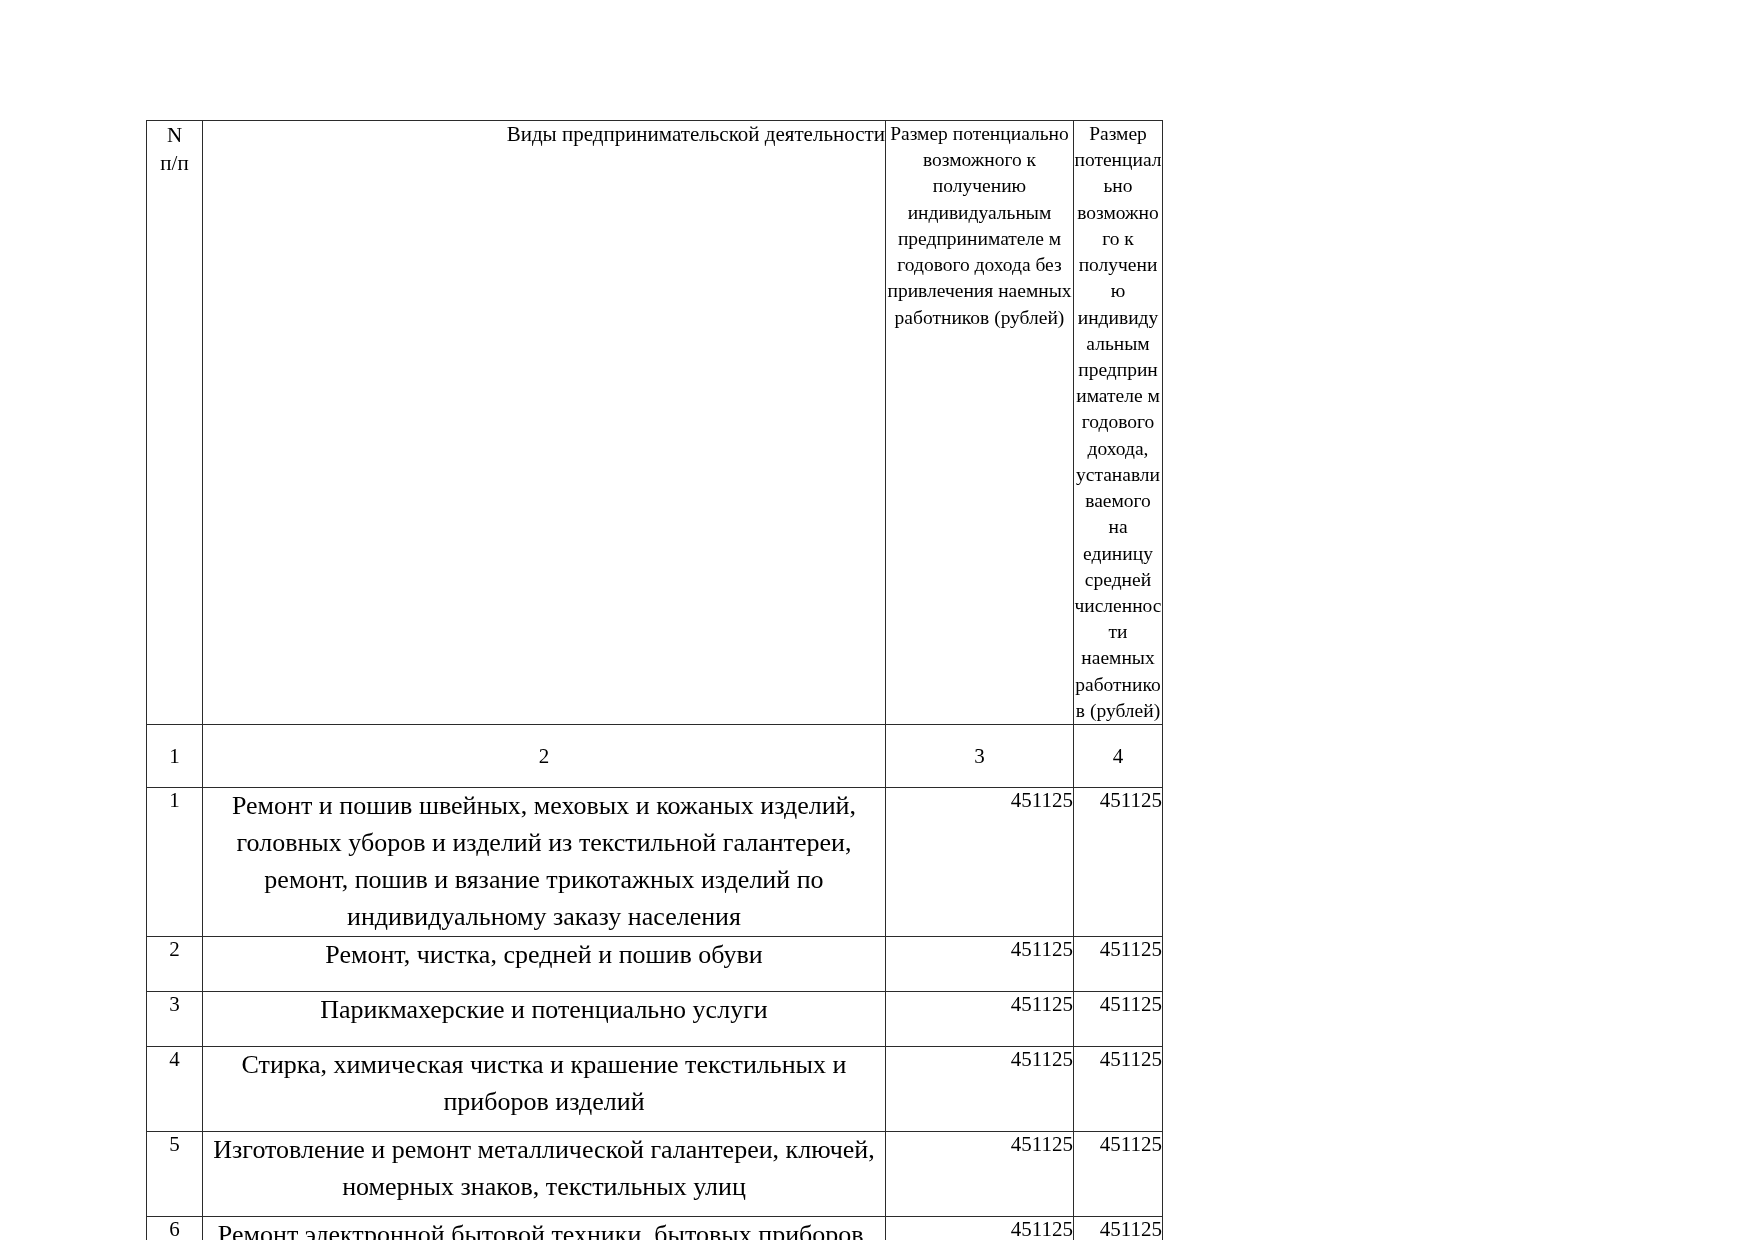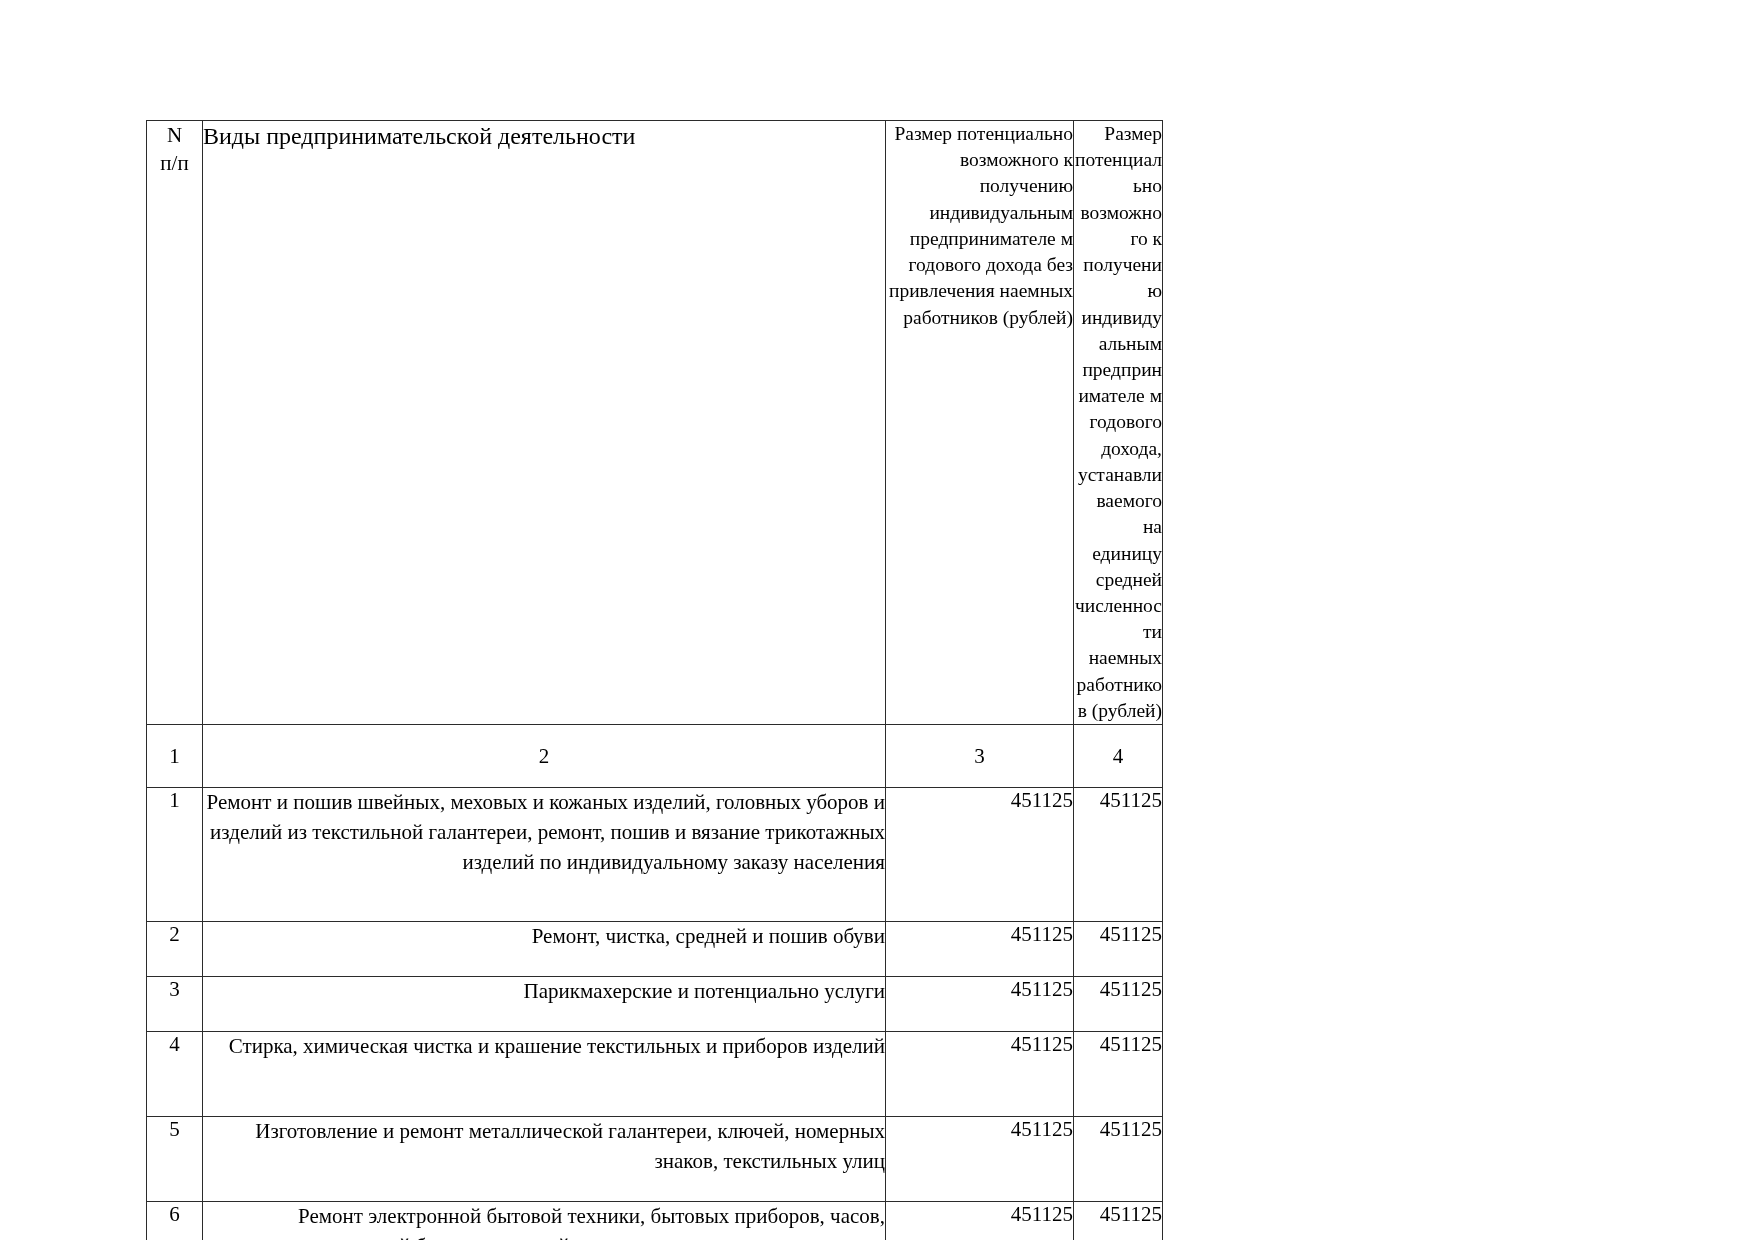--- a/index.html
+++ b/index.html
@@ -53,29 +53,29 @@
     height: 434px;
     vertical-align: top;
   }
   .hdr-num {
     text-align: center;
     font-size: 21px;
     line-height: 1.34;
     padding-top: 9px;
   }
   .hdr-kinds {
-    text-align: left;
-    font-size: 24px;
+    text-align: right;
+    font-size: 21px;
     line-height: 1.3;
     padding-top: 9px;
     padding-left: 6px;
     padding-right: 6px;
   }
   .hdr-money {
-    text-align: right;
+    text-align: center;
     font-size: 19.5px;
     line-height: 1.345;
     padding-top: 9px;
     padding-left: 5px;
     padding-right: 5px;
     word-wrap: break-word;
     overflow-wrap: break-word;
   }
 
   
@@ -89,22 +89,22 @@
   
   tr.data-row td {
     vertical-align: top;
   }
   td.cell-no {
     text-align: center;
     font-size: 21px;
     padding-top: 14px;
   }
   td.cell-desc {
-    text-align: right;
-    font-size: 21px;
+    text-align: center;
+    font-size: 26px;
     line-height: 1.42;
     padding: 12px 8px 14px 10px;
   }
   td.cell-amount {
     text-align: right;
     font-size: 21px;
     padding-top: 14px;
     padding-right: 14px;
   }
   td.cell-amount-2 {

